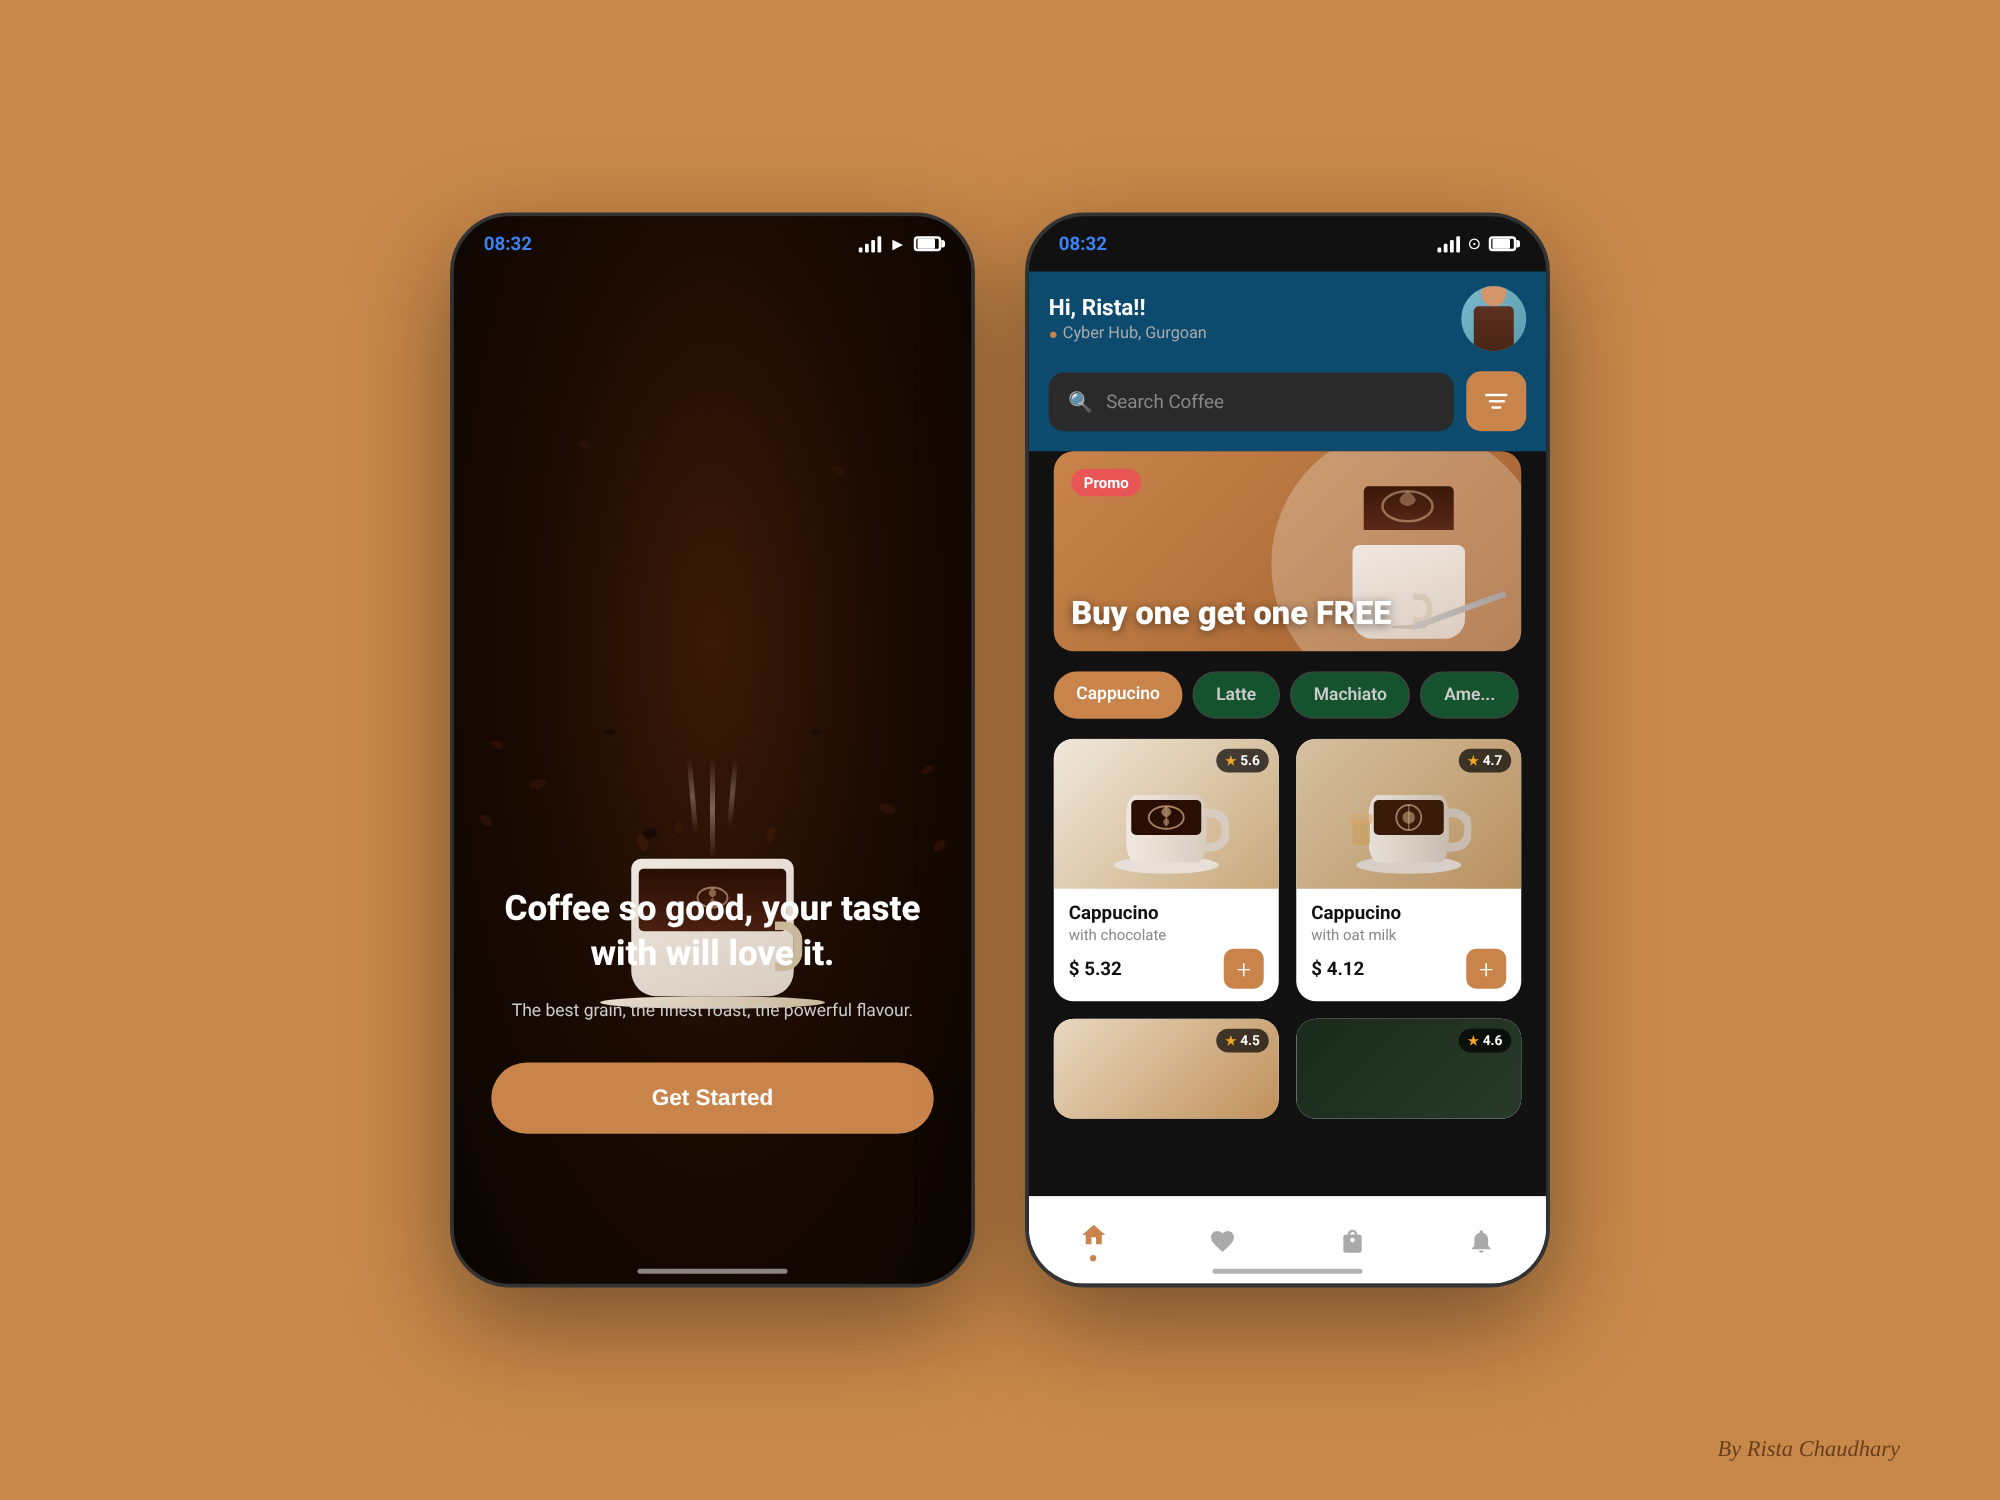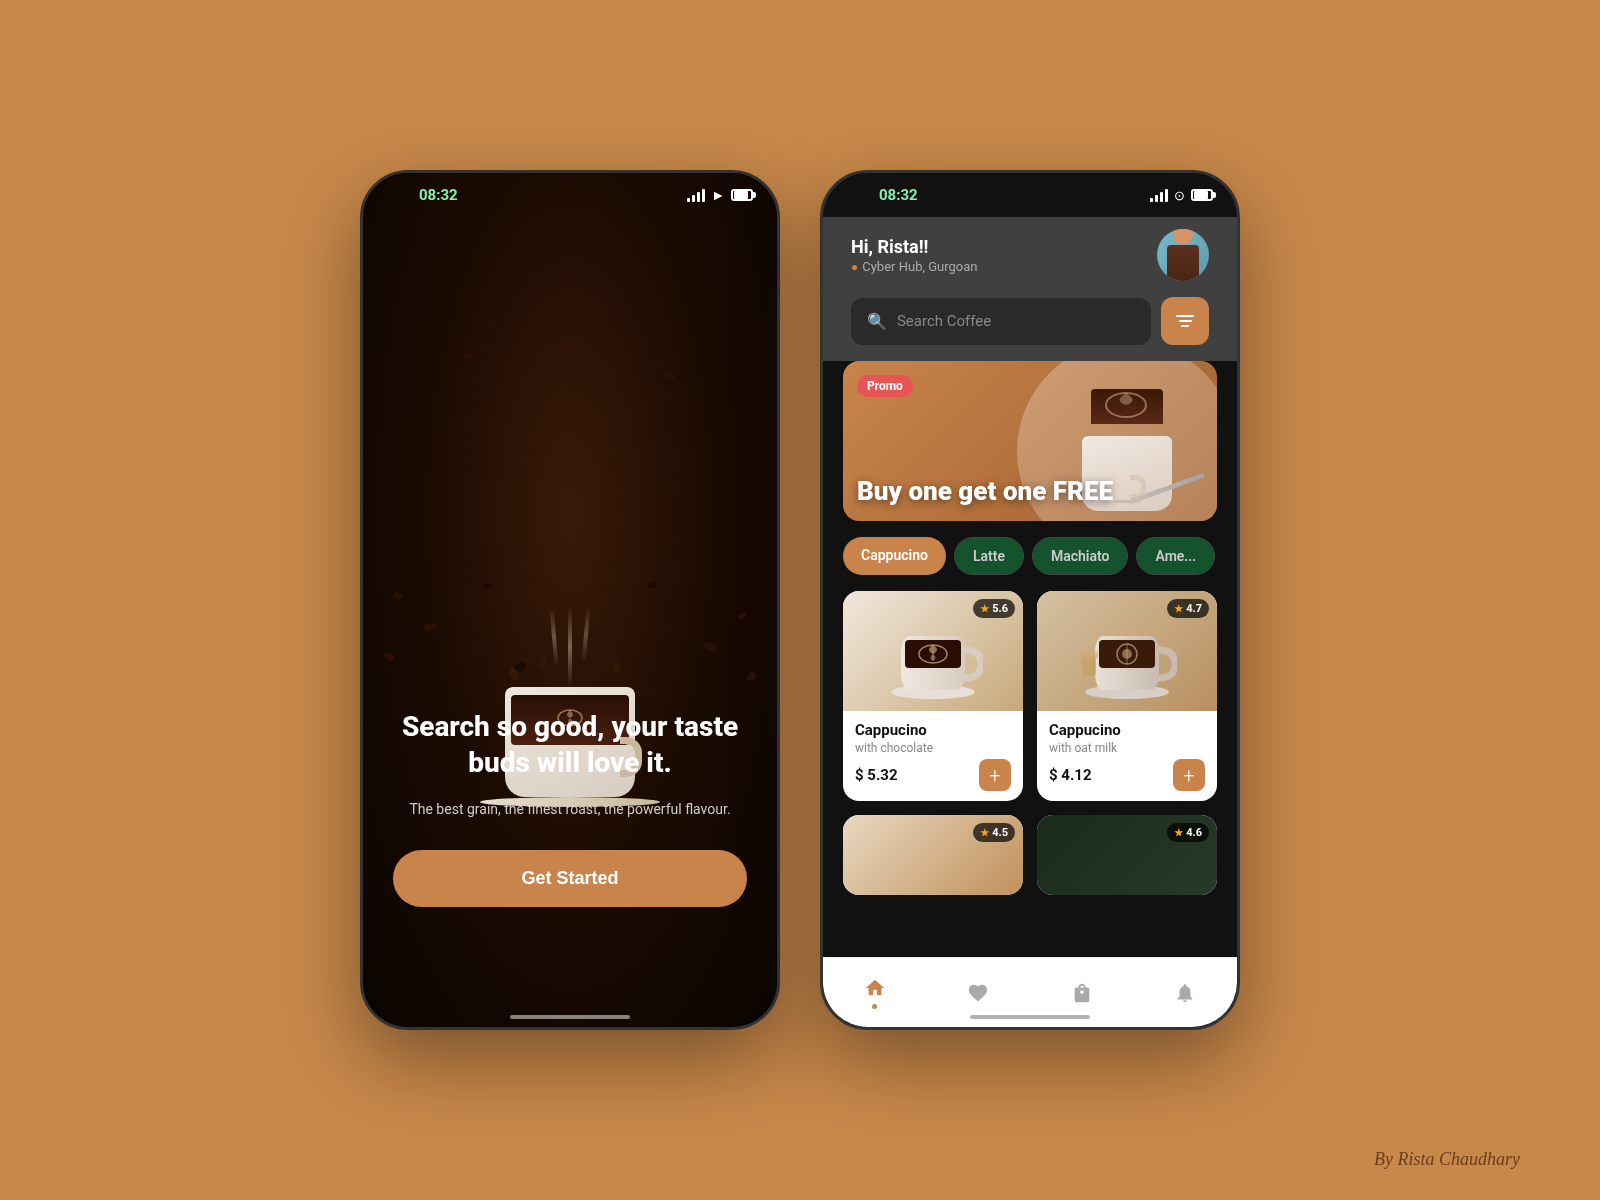--- a/index.html
+++ b/index.html
@@ -84,24 +84,23 @@
       right: 0;
       height: 44px;
       display: flex;
       align-items: center;
       justify-content: space-between;
       padding: 0 24px;
       z-index: 10;
     }
 
     .status-time {
-      color: #86efac;
+      color: #3b82f6;
       font-size: 15px;
       font-weight: 700;
-      margin-left: 32px;
     }
 
     .status-icons {
       display: flex;
       align-items: center;
       gap: 6px;
     }
 
     .signal-bars {
       display: flex;
@@ -175,22 +174,22 @@
     }
 
     .phone2-content {
       position: absolute;
       inset: 44px 0 0 0;
       background: #111;
       overflow: hidden;
     }
 
     .header-section {
-      background: #404040;
-      padding: 12px 28px 16px;
+      background: #0c4a6e;
+      padding: 12px 16px 16px;
     }
 
     .greeting-row {
       display: flex;
       align-items: center;
       justify-content: space-between;
       margin-bottom: 16px;
     }
 
     .greeting-text {
@@ -593,21 +592,21 @@
           <div class="signal-bar"></div>
         </div>
         <span style="color:#fff;font-size:14px;">►</span>
         <div class="battery-icon">
           <div class="battery-fill"></div>
         </div>
       </div>
     </div>
 
     <div class="splash-content">
-      <div class="splash-title">Search so good, your taste buds will love it.</div>
+      <div class="splash-title">Coffee so good, your taste with will love it.</div>
       <div class="splash-subtitle">The best grain, the finest roast, the powerful flavour.</div>
       <button class="get-started-btn">Get Started</button>
     </div>
 
     <div class="home-indicator"></div>
   </div>
 
   <div class="phone2">
 
     <div class="phone-status-bar">

